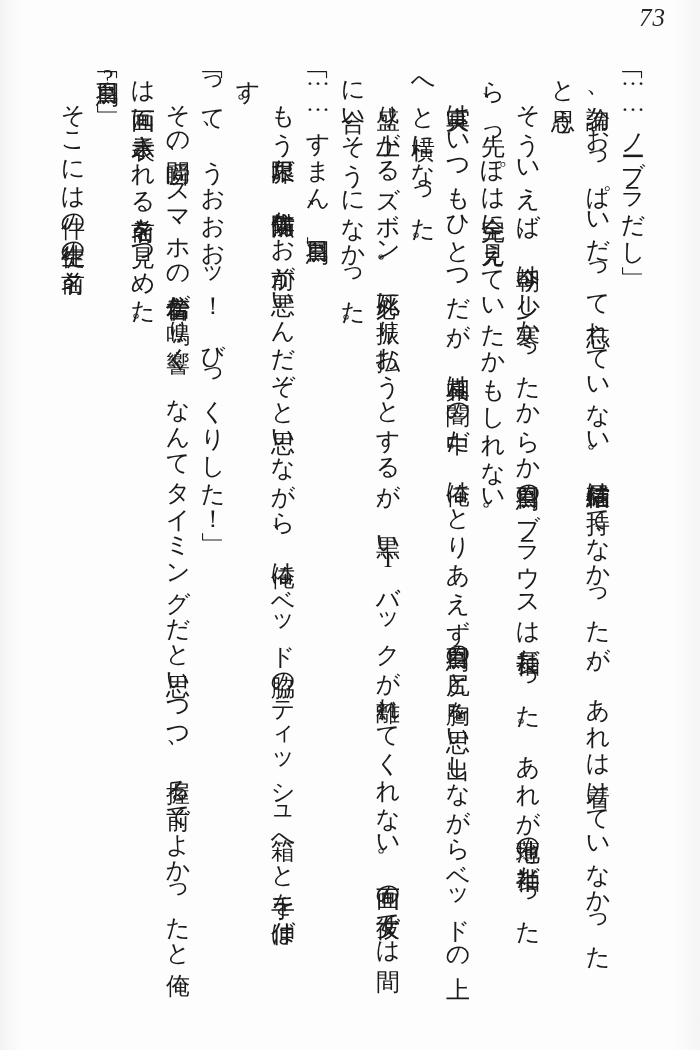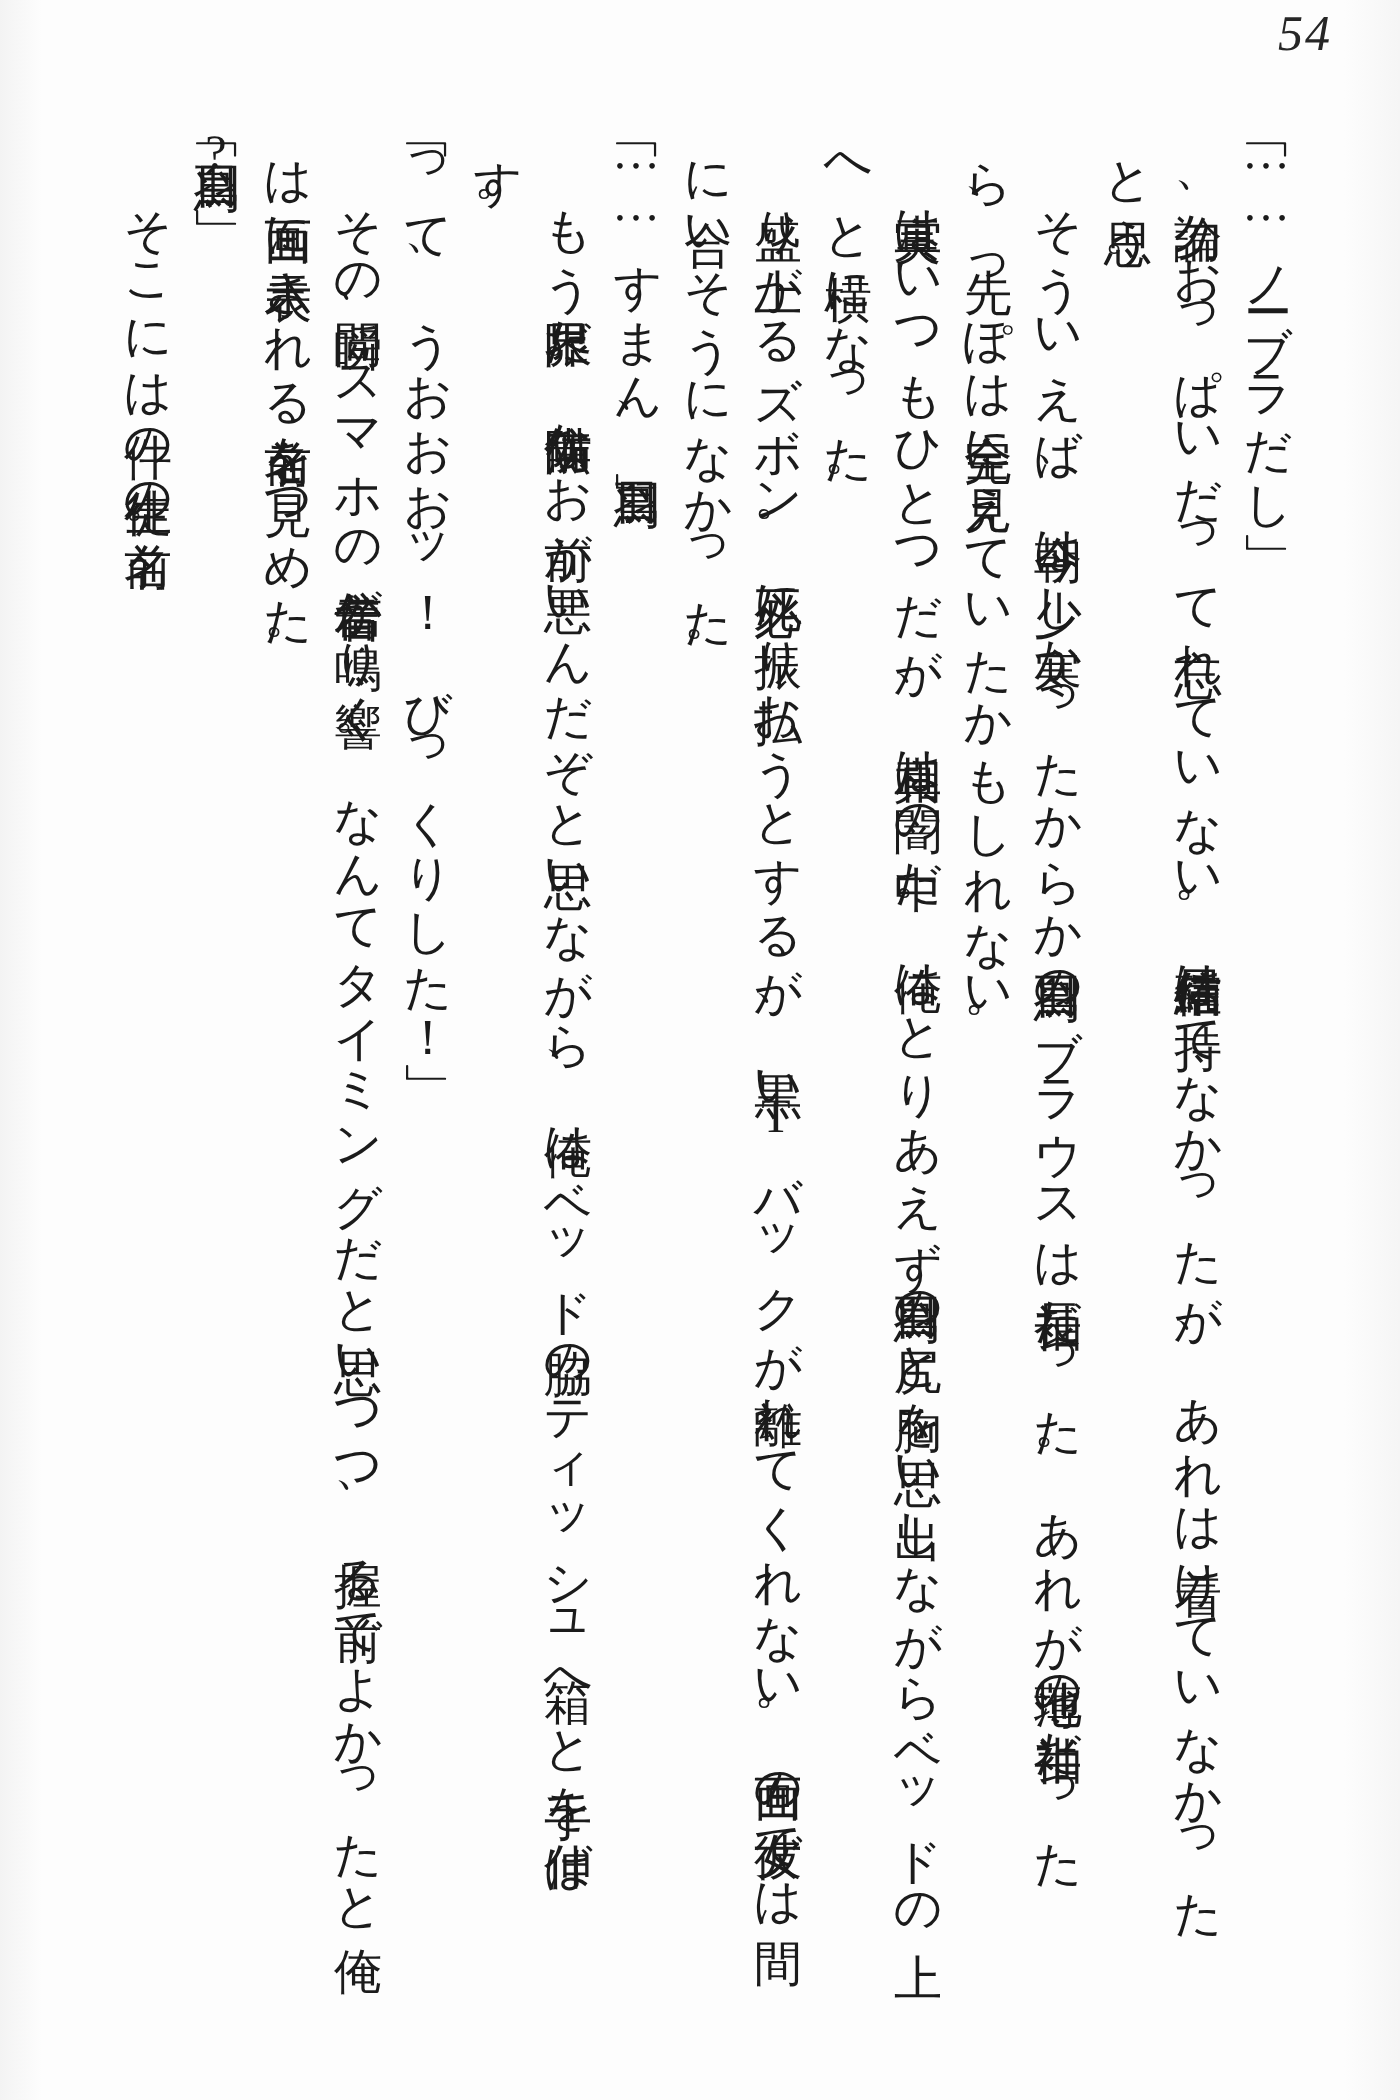--- a/index.html
+++ b/index.html
@@ -41,21 +41,21 @@
   }
   .page-text p {
     margin: 0;
     padding: 0;
   }
 </style>
 </head>
 <body>
 
 <div class="book-page">
-  <div class="page-number">54</div>
+  <div class="page-number">73</div>
 
   <main class="page-text">
     <p>「……ノーブラだし」</p>
     <p>　勿論、おっぱいだって忘れていない。結局確信は持てなかったが、あれは着けていなかったと思う。</p>
     <p>　そういえば、今朝は少し寒かったからか羽目鳥のブラウスは長袖だった。あれが薄地の半袖だったら、先っぽは完全に見えていたかもしれない。</p>
     <p>　真実はいつもひとつだが、真相は闇の中だ。俺はとりあえず羽目鳥の尻と胸を思い出しながらベッドの上へと横になった。</p>
     <p>　盛り上がるズボン。必死に振り払おうとするが、黒いTバックが離れてくれない。画面の彼女では間に合いそうになかった。</p>
     <p>「……すまん、羽目鳥」</p>
     <p>　もう限界だ。無防備なお前が悪いんだぞと思いながら、俺はベッド脇のティッシュ箱へと手を伸ばす。</p>
     <p>「って、うおおおッ！　びっくりした！」</p>

